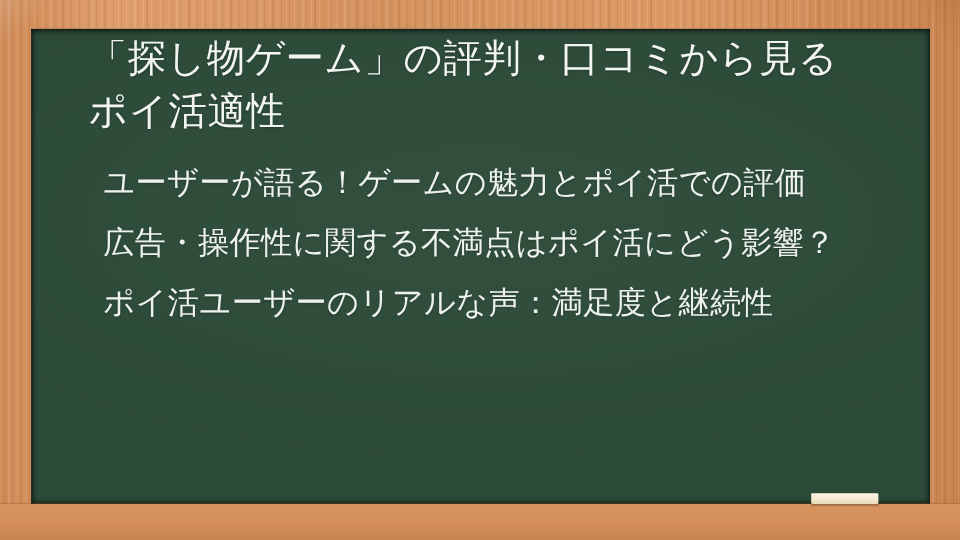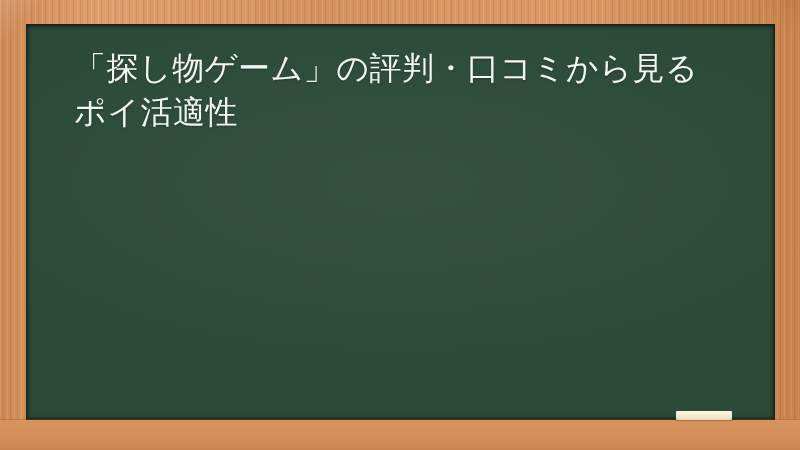--- a/index.html
+++ b/index.html
@@ -87,21 +87,21 @@
     box-shadow:
       inset 0 2px 4px rgba(0,0,0,0.45),
       inset 2px 0 4px rgba(0,0,0,0.30),
       inset -2px 0 4px rgba(0,0,0,0.30),
       inset 0 -2px 3px rgba(0,0,0,0.30);
     overflow: hidden;
   }
   .board-inner {
     position: absolute;
     inset: 0;
-    padding: 22px 45px 0 48px;
+    padding: 2px 45px 0 48px;
     box-sizing: border-box;
   }
 
   .board-title {
     color: #f2f5f2;
     font-size: 32px;
     line-height: 44px;
     font-weight: 400;
     letter-spacing: 0.5px;
     margin: 0;
@@ -146,20 +146,25 @@
   <div class="miter tl"></div>
   <div class="miter tr"></div>
   <div class="miter bl"></div>
   <div class="miter br"></div>
 
   <div class="board">
     <div class="board-inner">
 
       <h1 class="board-title">「探し物ゲーム」の評判・口コミから見るポイ活適性</h1>
 
+      <ul class="toc">
+        <li>ユーザーが語る！ゲームの魅力とポイ活での評価</li>
+        <li>広告・操作性に関する不満点はポイ活にどう影響？</li>
+        <li>ポイ活ユーザーのリアルな声：満足度と継続性</li>
+      </ul>
 
     </div>
   </div>
 
   <div class="ledge-top-line"></div>
   <div class="ledge"></div>
   <div class="chalk"></div>
 
 </div>
 

